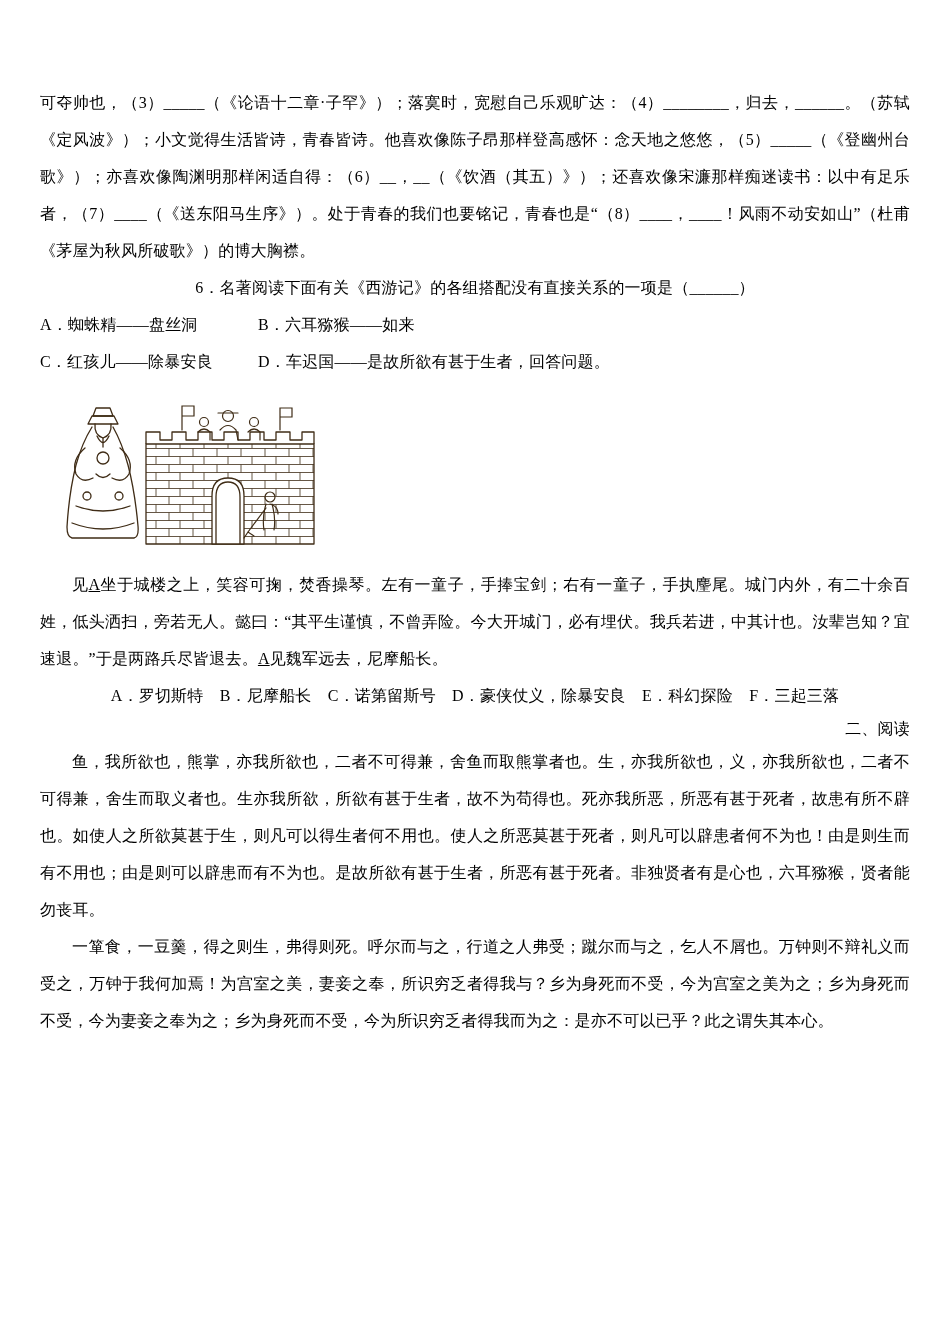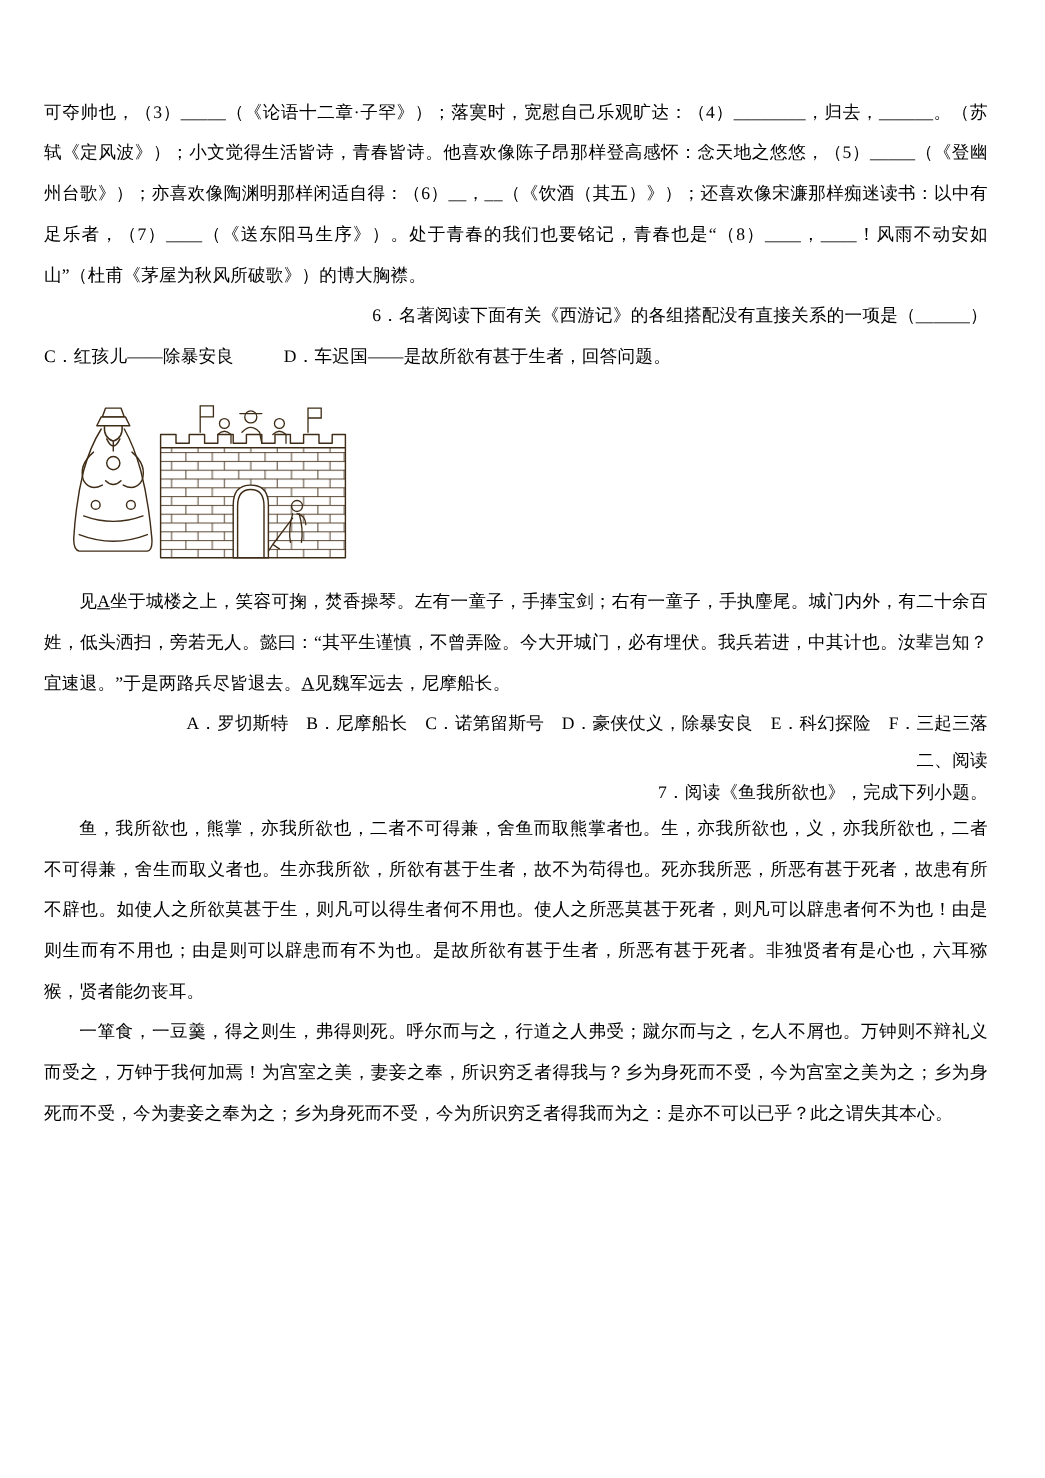--- a/index.html
+++ b/index.html
@@ -3,46 +3,50 @@
 <meta charset="utf-8">
 <style>
   * { margin:0; padding:0; box-sizing:border-box; }
   html, body { width:950px; height:1344px; }
   body {
     background:#ffffff;
     color:#000000;
     font-family:"Liberation Serif","DejaVu Serif",serif;
     overflow:hidden;
   }
-  .page { padding:84px 52px 0 40px; }
+  .page { padding:84px 40px 0 40px; }
   p { margin:0; }
   .para {
     font-size:16px;
     line-height:37px;
     text-align:justify;
     letter-spacing:0.2px;
     word-break:break-all;
   }
-  .noj { text-align:right; }
+  .noj { text-align:center; }
   .indent { text-indent:2em; }
   .tight { line-height:29px; text-align:right; }
   .opt-row { display:flex; font-size:16px; line-height:37px; letter-spacing:0.2px; }
   .opt-col { width:218px; flex:0 0 auto; }
   .illustration { margin:20px 0 16px 2px; line-height:0; }
   .u { text-decoration:underline; }
 </style>
 </head>
 <body>
 
 <div class="page">
 
   <p class="para">可夺帅也，（3）_____（《论语十二章·子罕》）；落寞时，宽慰自己乐观旷达：（4）________，归去，______。（苏轼《定风波》）；小文觉得生活皆诗，青春皆诗。他喜欢像陈子昂那样登高感怀：念天地之悠悠，（5）_____（《登幽州台歌》）；亦喜欢像陶渊明那样闲适自得：（6）__，__（《饮酒（其五）》）；还喜欢像宋濂那样痴迷读书：以中有足乐者，（7）____（《送东阳马生序》）。处于青春的我们也要铭记，青春也是“（8）____，____！风雨不动安如山”（杜甫《茅屋为秋风所破歌》）的博大胸襟。</p>
 
   <p class="para noj">6．名著阅读下面有关《西游记》的各组搭配没有直接关系的一项是（______）</p>
 
+  <div class="opt-row">
+    <span class="opt-col">A．蜘蛛精——盘丝洞</span>
+    <span>B．六耳猕猴——如来</span>
+  </div>
   <div class="opt-row">
     <span class="opt-col">C．红孩儿——除暴安良</span>
     <span>D．车迟国——是故所欲有甚于生者，回答问题。</span>
   </div>
 
   <div class="illustration">
     <svg width="278" height="150" viewBox="0 0 278 150">
       <defs>
         <pattern id="brick" width="24" height="16" patternUnits="userSpaceOnUse">
           <path d="M0 0.5 H24 M0 8.5 H24 M7 0.5 V8.5 M18 8.5 V16.5" stroke="#3f2c16" stroke-width="0.8" fill="none"></path>
@@ -95,20 +99,19 @@
     </svg>
   </div>
 
   <p class="para indent"><span>见</span><span class="u">A</span><span>坐于城楼之上，笑容可掬，焚香操琴。左有一童子，手捧宝剑；右有一童子，手执麈尾。城门内外，有二十余百姓，低头洒扫，旁若无人。懿曰：“其平生谨慎，不曾弄险。今大开城门，必有埋伏。我兵若进，中其计也。汝辈岂知？宜速退。”于是两路兵尽皆退去。</span><span class="u">A</span><span>见魏军远去，尼摩船长。</span></p>
 
 
   <p class="para noj">A．罗切斯特　B．尼摩船长　C．诺第留斯号　D．豪侠仗义，除暴安良　E．科幻探险　F．三起三落</p>
 
   <p class="para tight">二、阅读</p>
 
-  <p class="para tight">7．阅读《鱼我所欲也》，完成下列小题。</p>
 
 
   <p class="para indent">鱼，我所欲也，熊掌，亦我所欲也，二者不可得兼，舍鱼而取熊掌者也。生，亦我所欲也，义，亦我所欲也，二者不可得兼，舍生而取义者也。生亦我所欲，所欲有甚于生者，故不为苟得也。死亦我所恶，所恶有甚于死者，故患有所不辟也。如使人之所欲莫甚于生，则凡可以得生者何不用也。使人之所恶莫甚于死者，则凡可以辟患者何不为也！由是则生而有不用也；由是则可以辟患而有不为也。是故所欲有甚于生者，所恶有甚于死者。非独贤者有是心也，六耳猕猴，贤者能勿丧耳。</p>
 
   <p class="para indent">一箪食，一豆羹，得之则生，弗得则死。呼尔而与之，行道之人弗受；蹴尔而与之，乞人不屑也。万钟则不辩礼义而受之，万钟于我何加焉！为宫室之美，妻妾之奉，所识穷乏者得我与？乡为身死而不受，今为宫室之美为之；乡为身死而不受，今为妻妾之奉为之；乡为身死而不受，今为所识穷乏者得我而为之：是亦不可以已乎？此之谓失其本心。</p>
 
 </div>
 
 </body></html>

